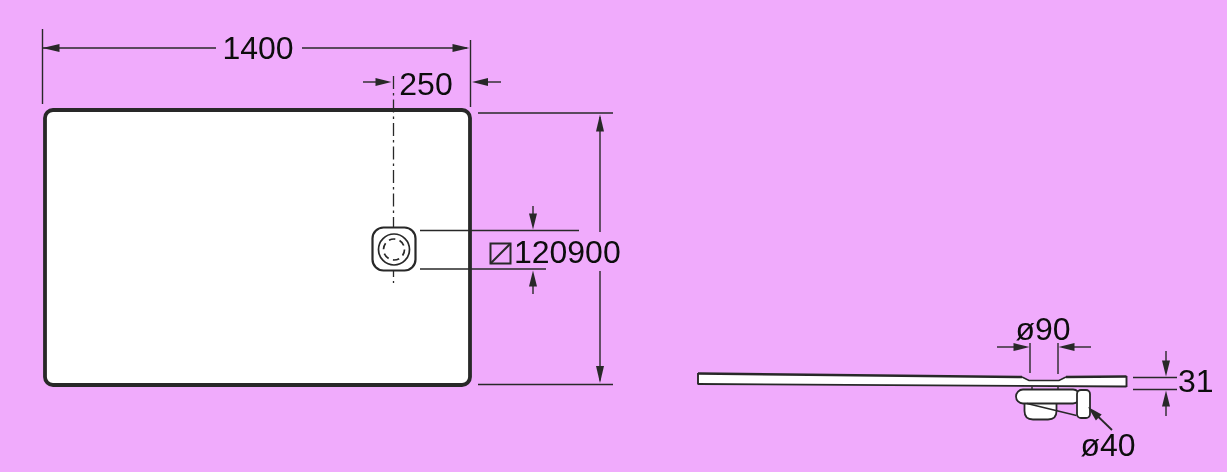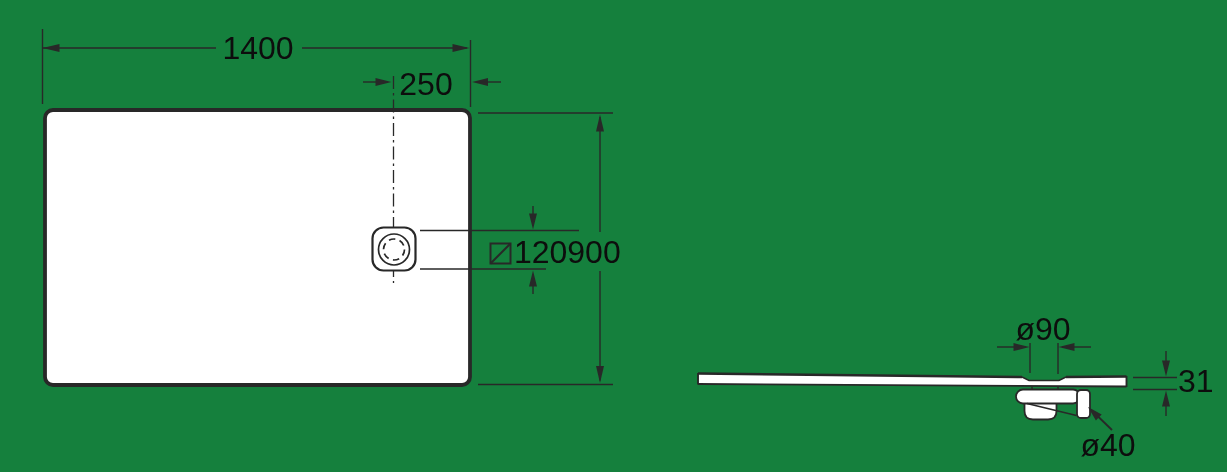--- a/index.html
+++ b/index.html
@@ -1,16 +1,16 @@
 <!DOCTYPE html>
 <html><head>
 <meta charset="utf-8">
 <style>
   html,body{margin:0;padding:0;background:#ffffff;}
-  .stage{position:relative;width:1227px;height:472px;background:#15803d;overflow:hidden;}
+  .stage{position:relative;width:1227px;height:472px;background:#f0abfc;overflow:hidden;}
   svg{display:block;}
   .ln{stroke:#282828;fill:none;stroke-linecap:butt;}
   .w-rect{stroke-width:3.8;}
   .w-mid{stroke-width:2.2;}
   .w-thin{stroke-width:1.4;}
   .w-prof{stroke-width:2.6;}
   .w-prof2{stroke-width:1.9;}
   .ah{fill:#282828;stroke:none;}
   .dimtxt{font-family:"Liberation Sans",sans-serif;font-size:32px;fill:#0d0d0d;}
   .fillwhite{fill:#ffffff;}

